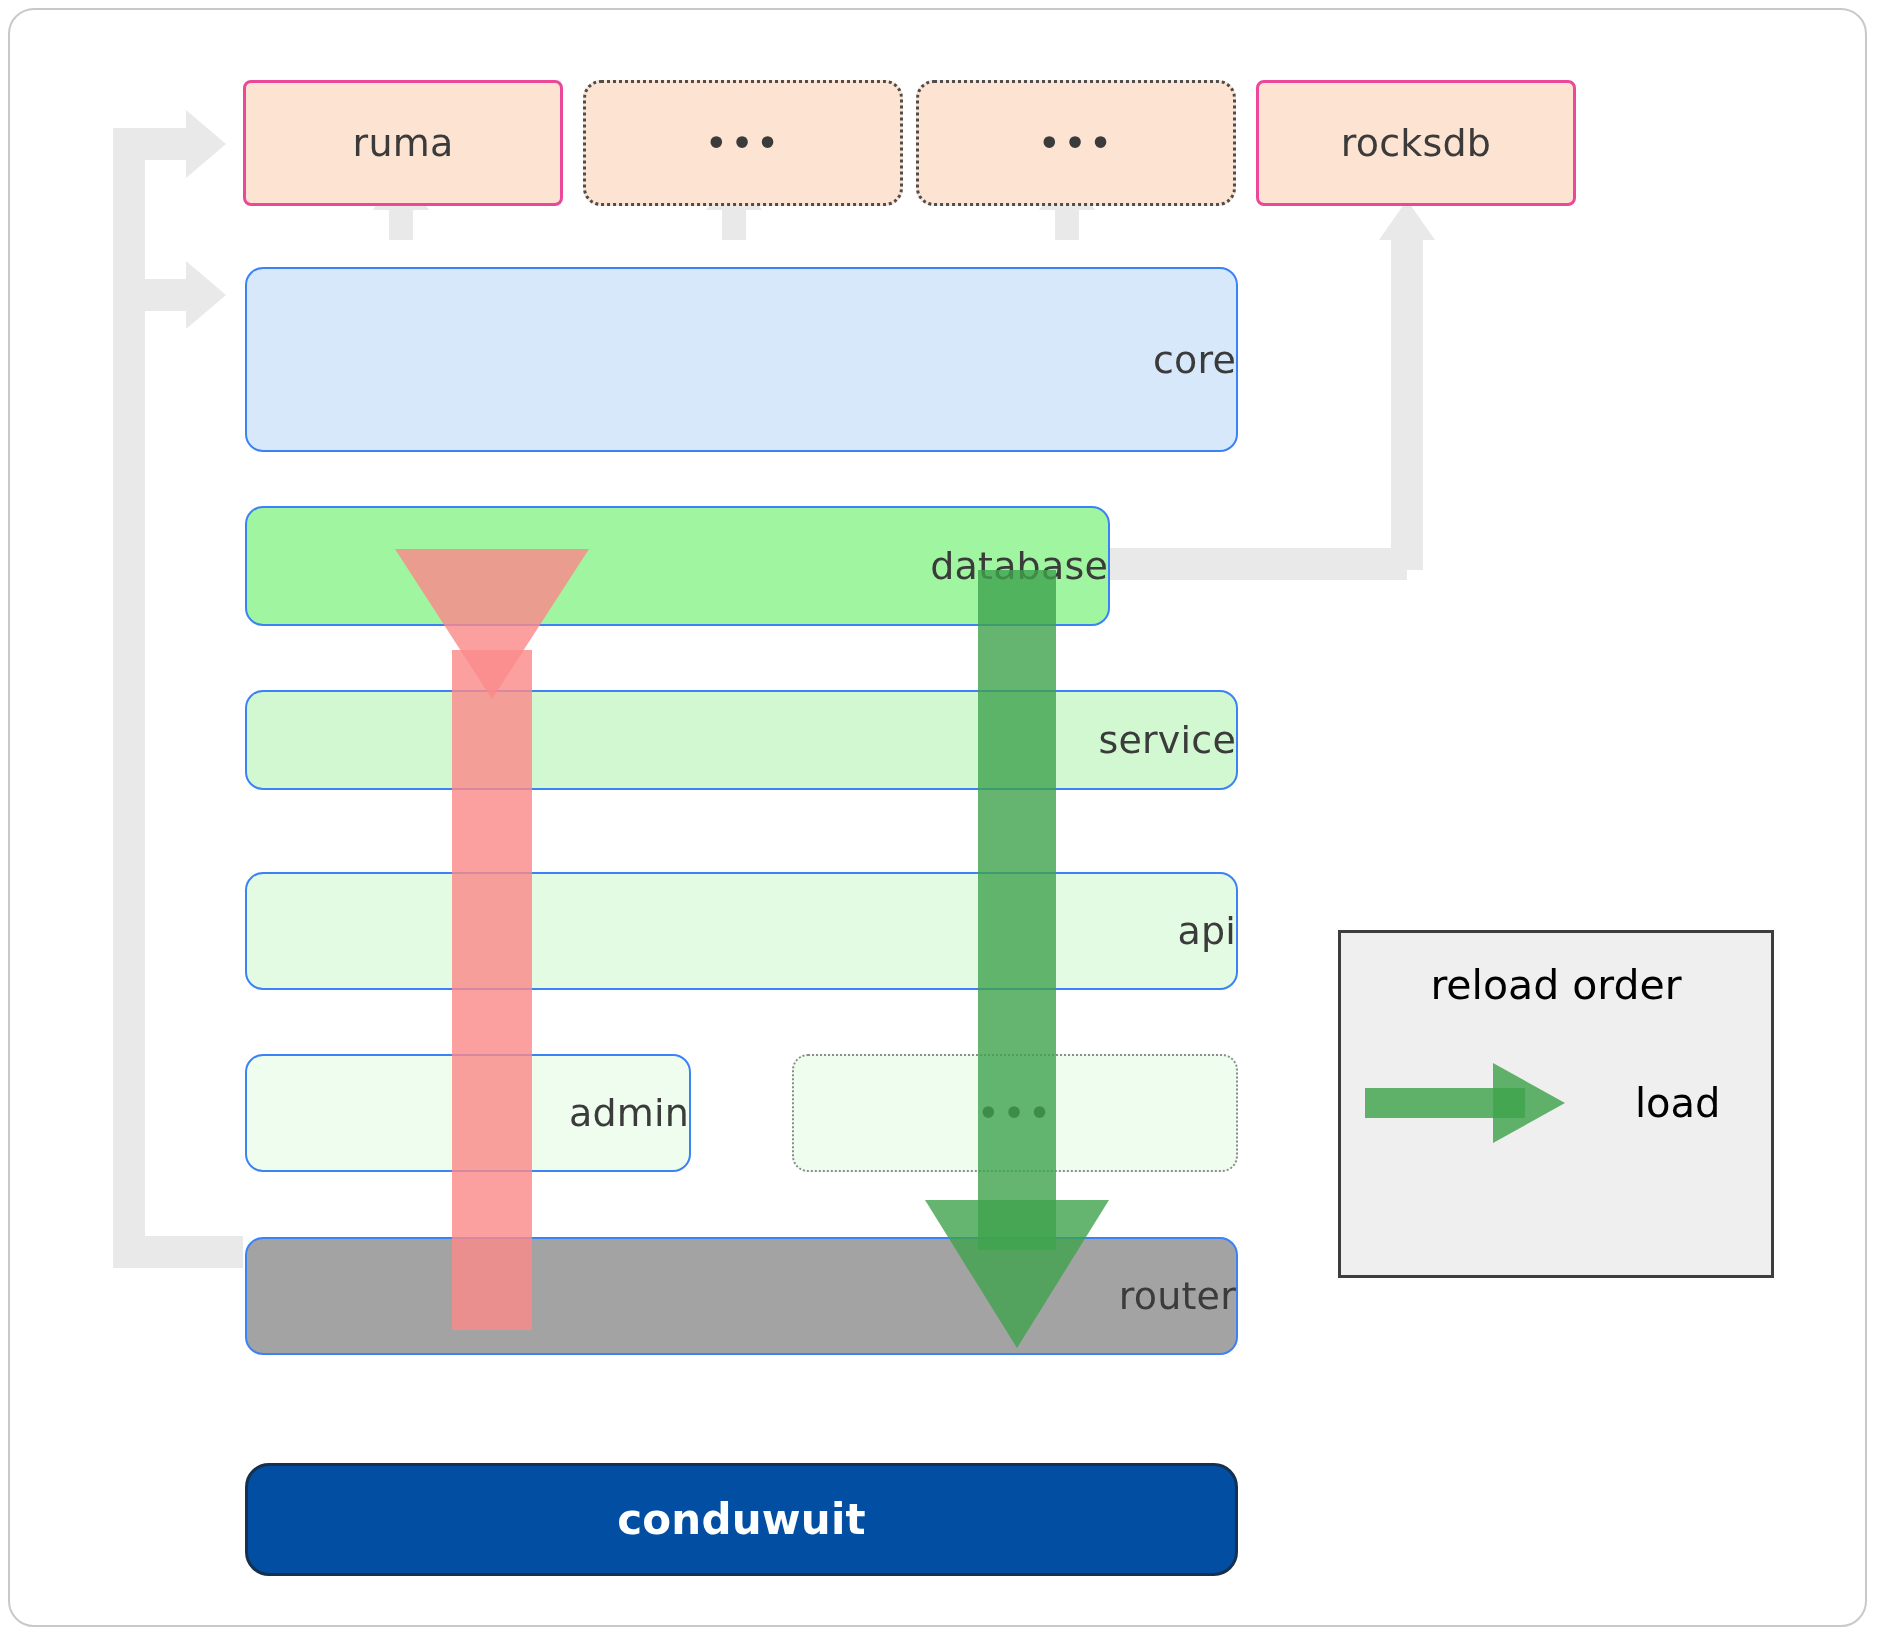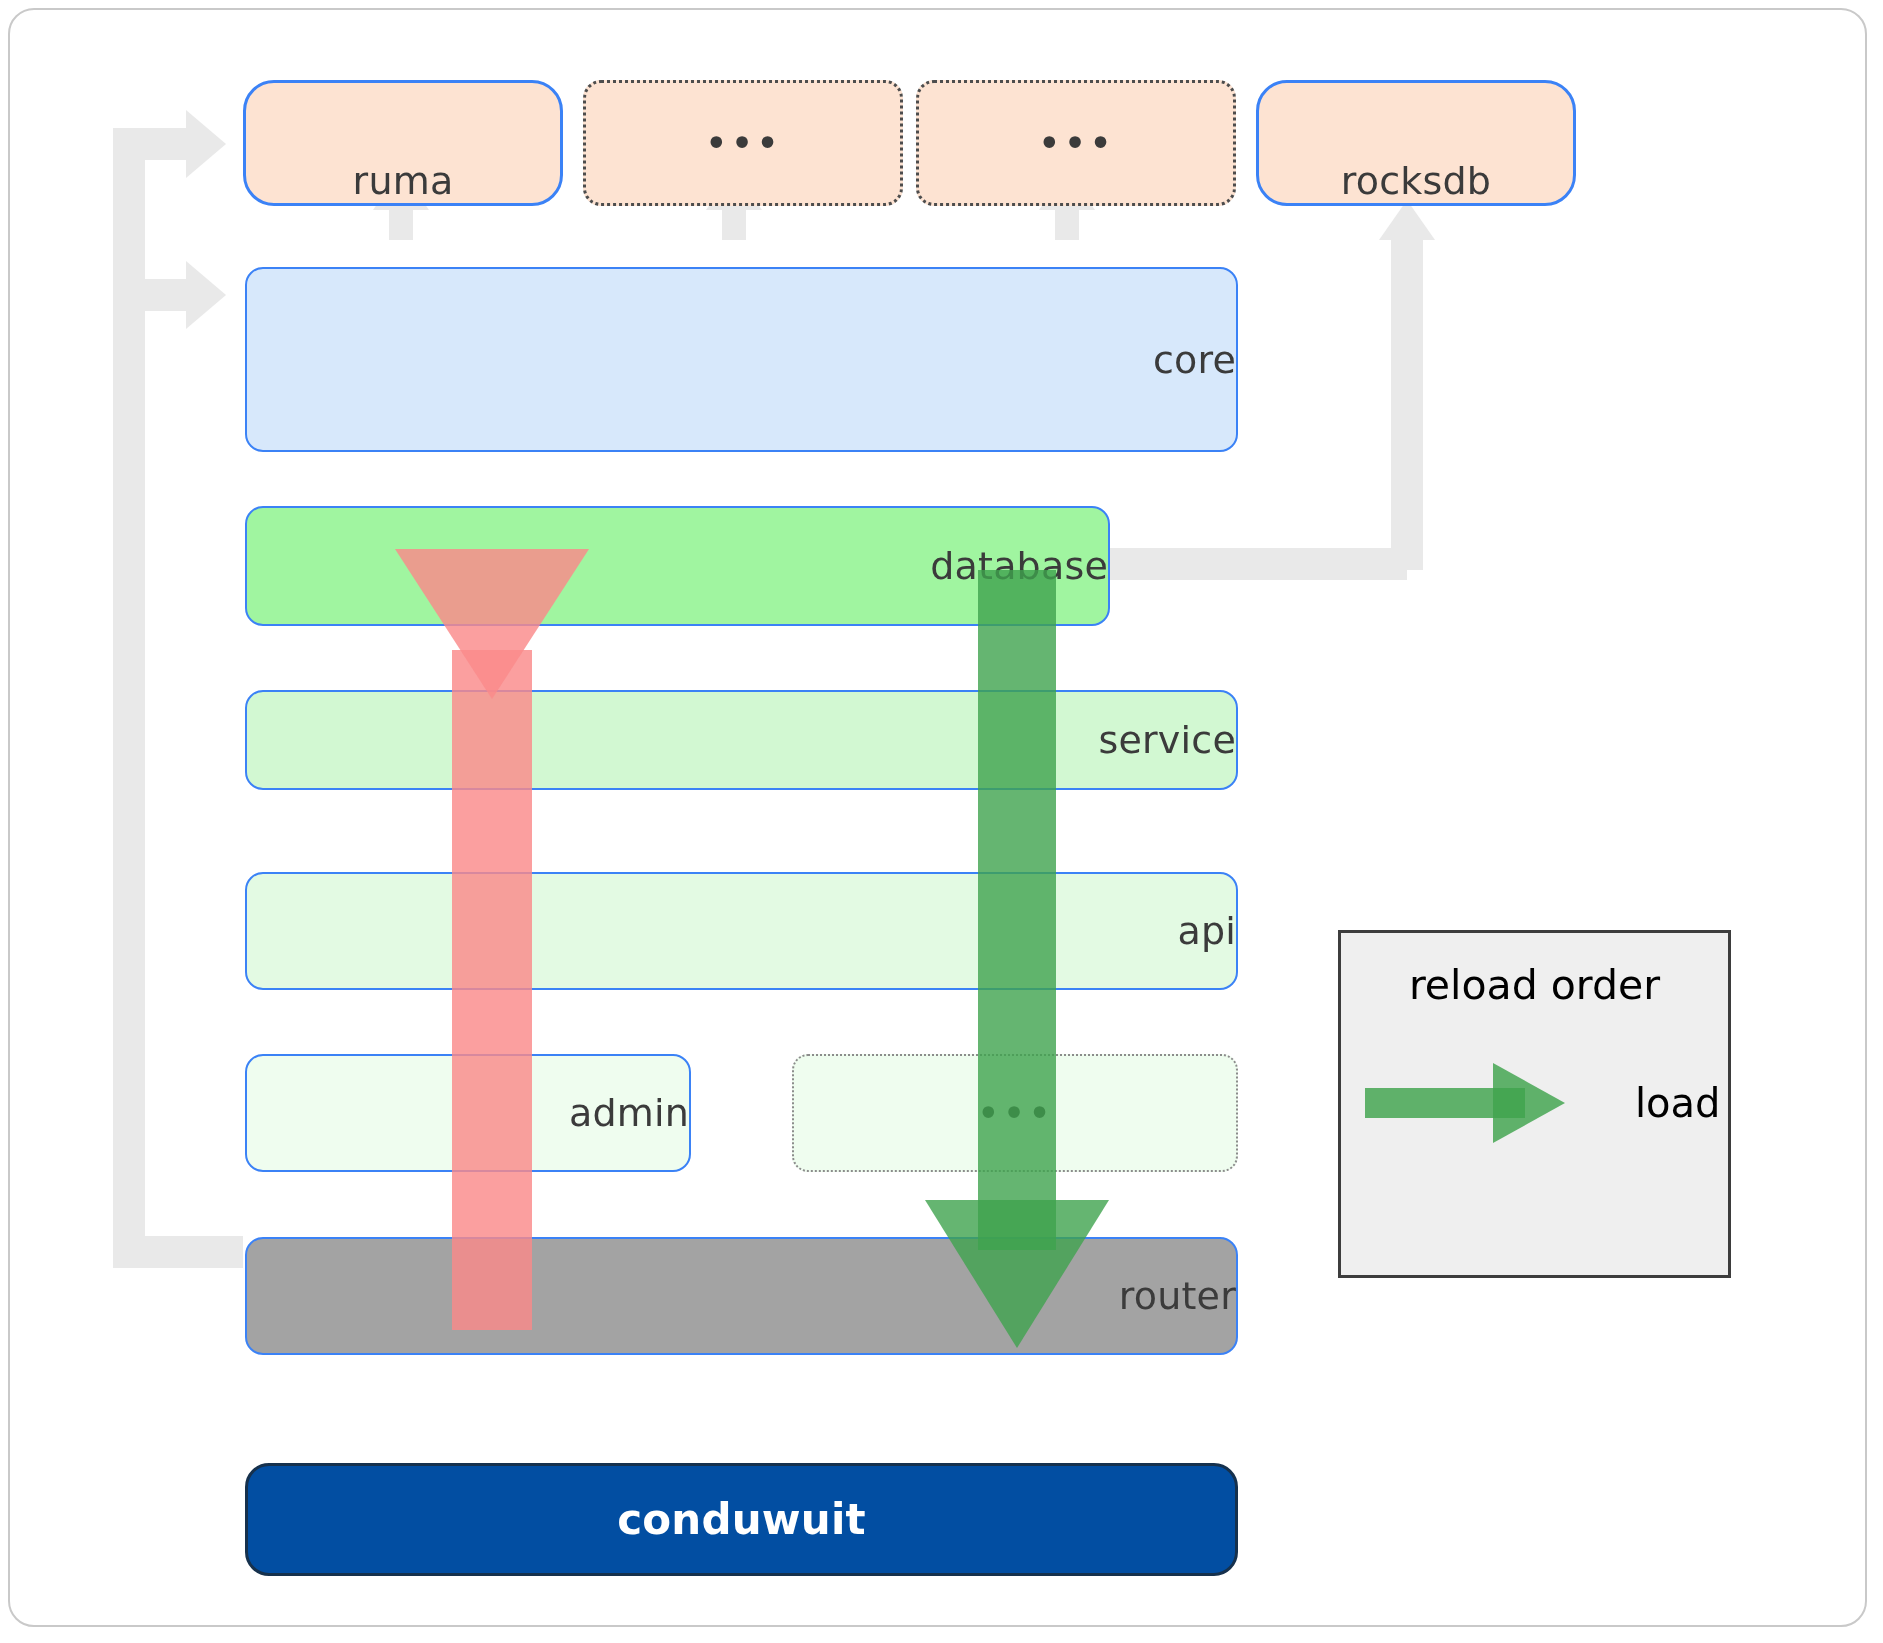--- a/index.html
+++ b/index.html
@@ -36,23 +36,22 @@
     align-items: center;
     justify-content: center;
     border-radius: 14px;
     font-size: 38px;
     color: #3b3b3b;
     letter-spacing: 0.2px;
     white-space: nowrap;
   }
   .node.dep {
     background: #fde3d2;
-    border: 3px solid #3b82f6;
-    border-radius: 31px;
-    align-items: flex-end;
+    border: 3px solid #ec4899;
+    border-radius: 8px;
   }
   .node.dep-dotted {
     background: #fde3d2;
     border: 3px dotted #4d4d4d;
     border-radius: 18px;
   }
   .node.layer {
     border: 2px solid #3b82f6;
     border-radius: 18px;
     justify-content: flex-end;
@@ -261,21 +260,21 @@
 
   <div class="big-arrow">
     <div class="arrow-shaft-green" style="left:978px; top:570px; width:78px; height:680px;"></div>
     <div class="arrow-head-green" style="left:925px; top:1200px;"></div>
   </div>
 
   <div class="node app" style="left:245px; top:1463px; width:993px; height:113px;border-radius:24px;">
     <span>conduwuit</span>
   </div>
 
-  <div id="legend" style="left:1338px; top:930px; width:393px; height:348px;">
+  <div id="legend" style="left:1338px; top:930px; width:436px; height:348px;">
     <div id="legend-title">reload order</div>
 
     <div class="legend-row" style="left:24px; top:130px;">
       <div class="legend-arrow">
         <div class="lshaft" style="background:#3fa34d;"></div>
         <div class="lhead" style="border-left:72px solid #3fa34d;"></div>
       </div>
       <span class="legend-label">load</span>
     </div>
 

